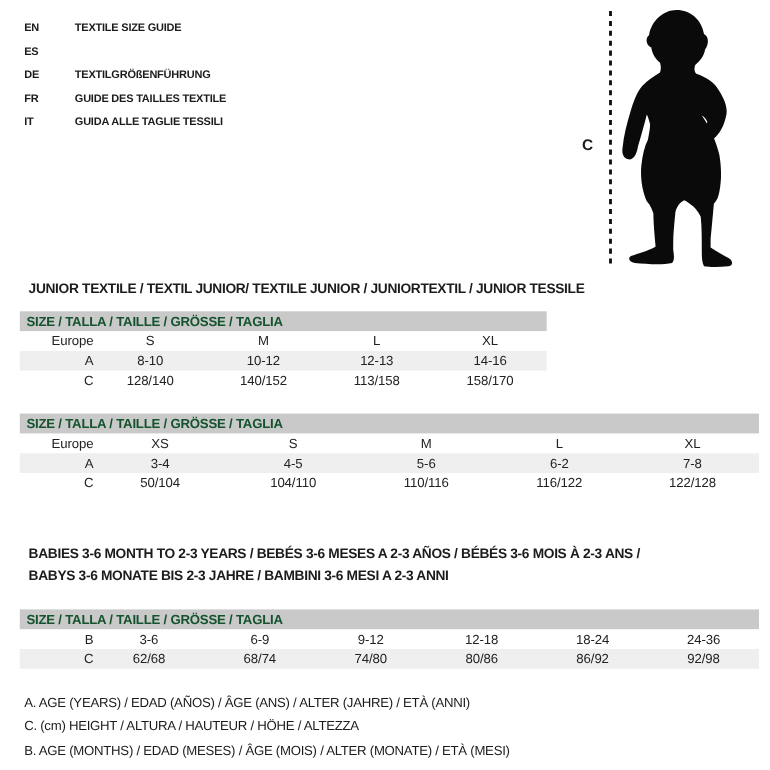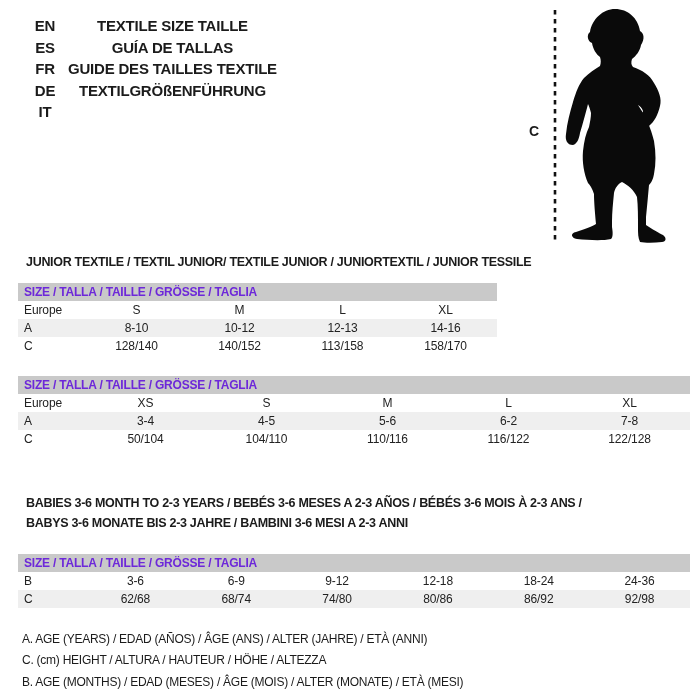--- a/index.html
+++ b/index.html
@@ -2,67 +2,67 @@
 <html><head>
 <meta charset="utf-8">
 <style>
   html,body{margin:0;padding:0;background:#fff;}
   .page{
     position:relative;width:700px;height:700px;background:#ffffff;overflow:hidden;
     font-family:"Liberation Sans","DejaVu Sans",sans-serif;color:#1b1b1b;
     -webkit-font-smoothing:antialiased;
   }
   
-  .langs{position:absolute;left:22px;top:15px;font-size:15px;font-weight:700;letter-spacing:-0.2px;text-align:center;}
+  .langs{position:absolute;left:22px;top:15px;font-size:10px;font-weight:700;letter-spacing:-0.2px;}
   .lang-row{display:grid;grid-template-columns:46px auto;line-height:21.5px;white-space:nowrap;}
   
   .figure{position:absolute;left:550px;top:6px;width:150px;height:242px;}
   .c-label{position:absolute;left:529px;top:123px;font-size:14px;font-weight:700;}
   
   .size-table{position:absolute;left:18px;}
   .t1{top:254px;width:479px;}
   .t2{top:376px;width:672px;}
   .t3{top:493px;width:672px;}
   .ttitle{padding-left:8px;font-size:12.5px;font-weight:700;letter-spacing:-0.3px;line-height:16px;margin-bottom:13px;white-space:nowrap;}
   .t3 .ttitle{line-height:20px;margin-bottom:21px;white-space:normal;}
   .ttitle .sub{font-size:8.5px;display:inline-block;transform:translateY(2px);}
   .sizebar{height:18px;background:#c9c9c9;display:flex;align-items:center;padding-left:6px;
-    font-size:12px;font-weight:700;color:#6d28d9;letter-spacing:-0.2px;box-sizing:border-box;}
+    font-size:12px;font-weight:700;color:#14532d;letter-spacing:-0.2px;box-sizing:border-box;}
   .rows .trow{height:18px;display:grid;align-items:center;font-size:12px;font-weight:400;color:#222;letter-spacing:-0.1px;}
   .rows .trow:nth-child(2){background:#efefef;}
   .trow .tcell{text-align:center;}
-  .trow .tlabel{text-align:left;padding-left:6px;}
+  .trow .tlabel{text-align:right;padding-left:6px;}
   
   .footnotes{position:absolute;left:22px;top:629px;font-size:12px;font-weight:400;letter-spacing:-0.25px;}
   .fn-row{line-height:21.4px;white-space:nowrap;}
 </style>
 </head>
 <body>
 
 <div class="page">
 
   <div class="langs">
       <div class="lang-row">
         <span>EN</span>
-        <span>TEXTILE SIZE TAILLE</span>
+        <span>TEXTILE SIZE GUIDE</span>
       </div>
       <div class="lang-row">
         <span>ES</span>
-        <span>GUÍA DE TALLAS</span>
+      </div>
+      <div class="lang-row">
+        <span>DE</span>
+        <span>TEXTILGRÖßENFÜHRUNG</span>
       </div>
       <div class="lang-row">
         <span>FR</span>
         <span>GUIDE DES TAILLES TEXTILE</span>
       </div>
       <div class="lang-row">
-        <span>DE</span>
-        <span>TEXTILGRÖßENFÜHRUNG</span>
-      </div>
-      <div class="lang-row">
         <span>IT</span>
+        <span>GUIDA ALLE TAGLIE TESSILI</span>
       </div>
     </div>
 
   <svg class="figure" viewBox="0 0 150 242" width="150" height="242" aria-hidden="true">
     <line x1="5" y1="4" x2="5" y2="238" stroke="#111" stroke-width="2.6" stroke-dasharray="4.6 4.4"></line>
     <path fill="#0a0a0a" d="
       M65,3
       C78,3 88,12 90,25
       C94,27 95,33 91,39
       C90,45 86,50 82,53

